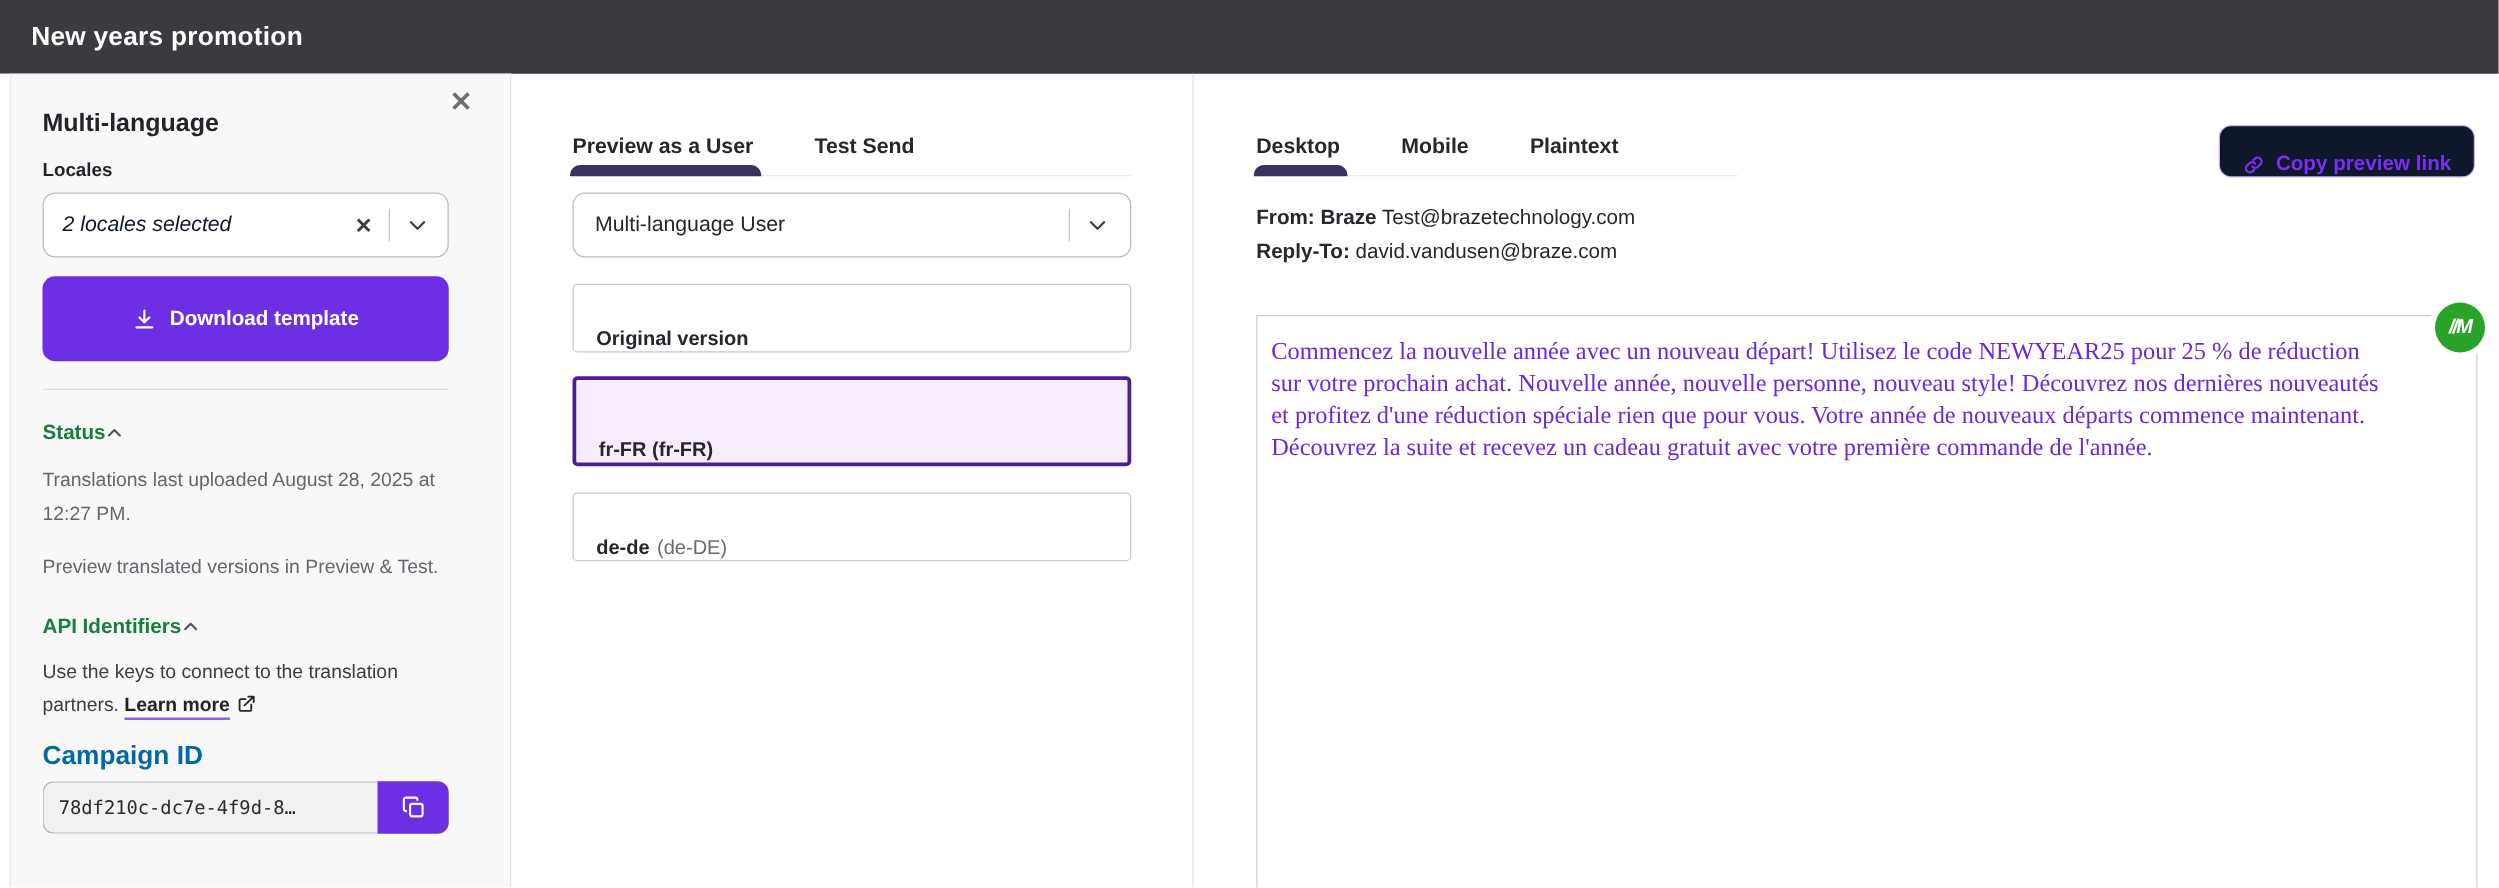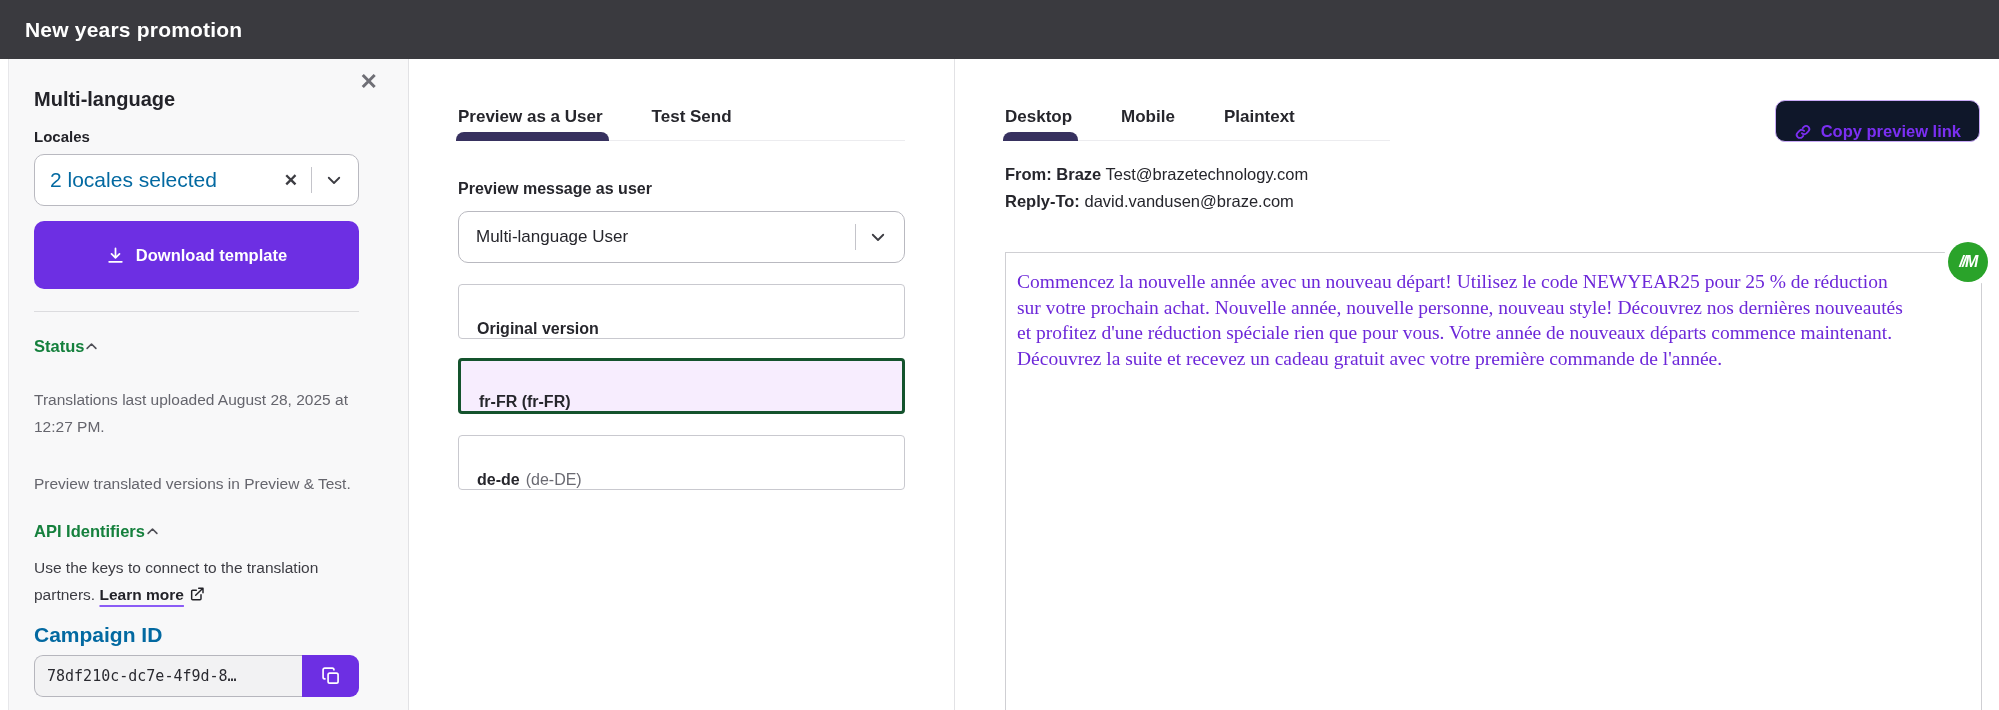--- a/index.html
+++ b/index.html
@@ -15,33 +15,33 @@
   
   .sidebar-col { width:409px; flex:none; background:#fff; padding-left:8px; }
   .sidebar { height:100%; background:#f8f8f9; border-left:1px solid #e7e7ea; border-right:1px solid #e2e2e5;
     padding:14px 49px 0 25px; position:relative; }
   .close-btn { position:absolute; top:12px; right:30px; font-size:22px; color:#6f6f76; line-height:1;
     cursor:pointer; font-weight:700; }
   .sidebar-title { font-size:20px; font-weight:700; color:#232329; margin-top:15px; }
   .field-label { font-size:15px; font-weight:700; color:#232329; margin-top:17px; }
   .locales-input { margin-top:9px; height:52px; background:#fff; border:1px solid #b9b9c0; border-radius:10px;
     display:flex; align-items:center; padding:0 15px; }
-  .locales-text { flex:1; color:#0369a1; font-size:21px; }
+  .locales-text { flex:1; font-style:italic; color:#0f172a; font-size:17px; }
   .clear-icon { color:#3c3c42; font-size:17px; font-weight:700; margin-right:13px; cursor:pointer; }
   .vline { width:1px; height:26px; background:#c4c4ca; margin-right:13px; }
   .chev { width:18px; height:18px; stroke:#3c3c42; stroke-width:2.4; fill:none; stroke-linecap:round; stroke-linejoin:round; }
   .download-btn { margin-top:15px; width:100%; height:68px; background:#6d2fe3; border:none; border-radius:10px;
     color:#fff; font-weight:700; font-size:16.5px; display:flex; align-items:center; justify-content:center; gap:11px;
     cursor:pointer; font-family:inherit; }
   .dl-icon { width:19px; height:19px; stroke:#fff; stroke-width:2.2; fill:none; stroke-linecap:round; stroke-linejoin:round; }
   .side-hr { border:none; border-top:1px solid #dcdcdf; margin:22px 0 0; }
   .section-head { margin-top:25px; display:flex; align-items:center; color:#15803d;
     font-size:16.5px; font-weight:700; cursor:pointer; }
   .chev-up { width:15px; height:15px; stroke:#4f4f57; stroke-width:2.6; fill:none; stroke-linecap:round; stroke-linejoin:round; }
-  .muted-p { margin-top:30px; color:#65656d; font-size:15.5px; line-height:27px; }
+  .muted-p { margin-top:15px; color:#65656d; font-size:15.5px; line-height:27px; }
   .keys-p { margin-top:13px; color:#3c3c43; font-size:15.5px; line-height:27px; }
   .learn-more { font-weight:700; color:#232329; text-decoration:underline; text-decoration-color:#8b5cf6;
     text-decoration-thickness:2px; text-underline-offset:5px; cursor:pointer; }
   .ext-icon { width:16px; height:16px; stroke:#232329; stroke-width:2.2; fill:none; stroke-linecap:round;
     stroke-linejoin:round; margin-left:5px; vertical-align:-2px; }
   .campaign-label { font-size:21px; font-weight:700; color:#0369a1; margin:15px 0 8px; }
   .campaign-row { display:flex; height:42px; }
   .campaign-value { flex:1; background:#f2f2f3; border:1px solid #b6b6bd; border-right:none;
     border-radius:9px 0 0 9px; display:flex; align-items:center; padding:0 12px;
     font-family:"DejaVu Sans Mono", monospace; font-size:15px; color:#2a2a30; white-space:nowrap; overflow:hidden; }
@@ -58,21 +58,21 @@
 
   
   .preview-col { width:546px; flex:none; border-right:1px solid #e2e2e5; padding:0 49px; }
   .preview-col .tabs-row { margin-top:48px; }
   .select-label { margin-top:39px; font-size:16px; font-weight:700; color:#26262c; }
   .user-select { margin-top:13px; height:52px; background:#fff; border:1px solid #b9b9c0; border-radius:10px;
     display:flex; align-items:center; padding:0 17px; font-size:17px; color:#26262c; cursor:pointer; }
   .user-select .spacer { flex:1; }
   .version-card { margin-top:21px; height:55px; background:#fff; border:1px solid #c9c9cf; border-radius:4px;
     display:flex; align-items:flex-end; padding:0 18px; font-size:16px; cursor:pointer; }
-  .version-card.selected { margin-top:19px; height:56px; border:3px solid #14532d; background:#f7edfe; }
+  .version-card.selected { margin-top:19px; height:72px; border:3px solid #4c1d95; background:#f7edfe; }
   .v-label { font-weight:700; color:#26262c; }
   .v-sub { color:#6a6a72; margin-left:6px; }
   .v-sub:empty { display:none; }
 
   
   .message-col { flex:1; position:relative; padding-left:50px; }
   .right-tabs { margin-top:48px; width:385px; }
   .copy-link-btn { position:absolute; top:41px; right:19px; height:42px; padding:0 18px; background:#0f172a;
     border:1.5px solid #c9aaf8; border-radius:10px; color:#7b2ff2; font-weight:700; font-size:16.5px;
     display:flex; align-items:flex-end; gap:9px; cursor:pointer; font-family:inherit; }
@@ -154,21 +154,20 @@
       </div>
     </aside>
   </div>
 
   <section class="preview-col">
     <div class="tabs-row">
       <div class="tab active">Preview as a User</div>
       <div class="tab">Test Send</div>
     </div>
 
-    <div class="select-label">Preview message as user</div>
     <div class="user-select">
       <span>Multi-language User</span>
       <span class="spacer"></span>
       <span class="vline"></span>
       <svg class="chev" viewBox="0 0 24 24">
           <path d="M5 9l7 7 7-7"></path>
         </svg>
     </div>
 
     <div class="version-card">

